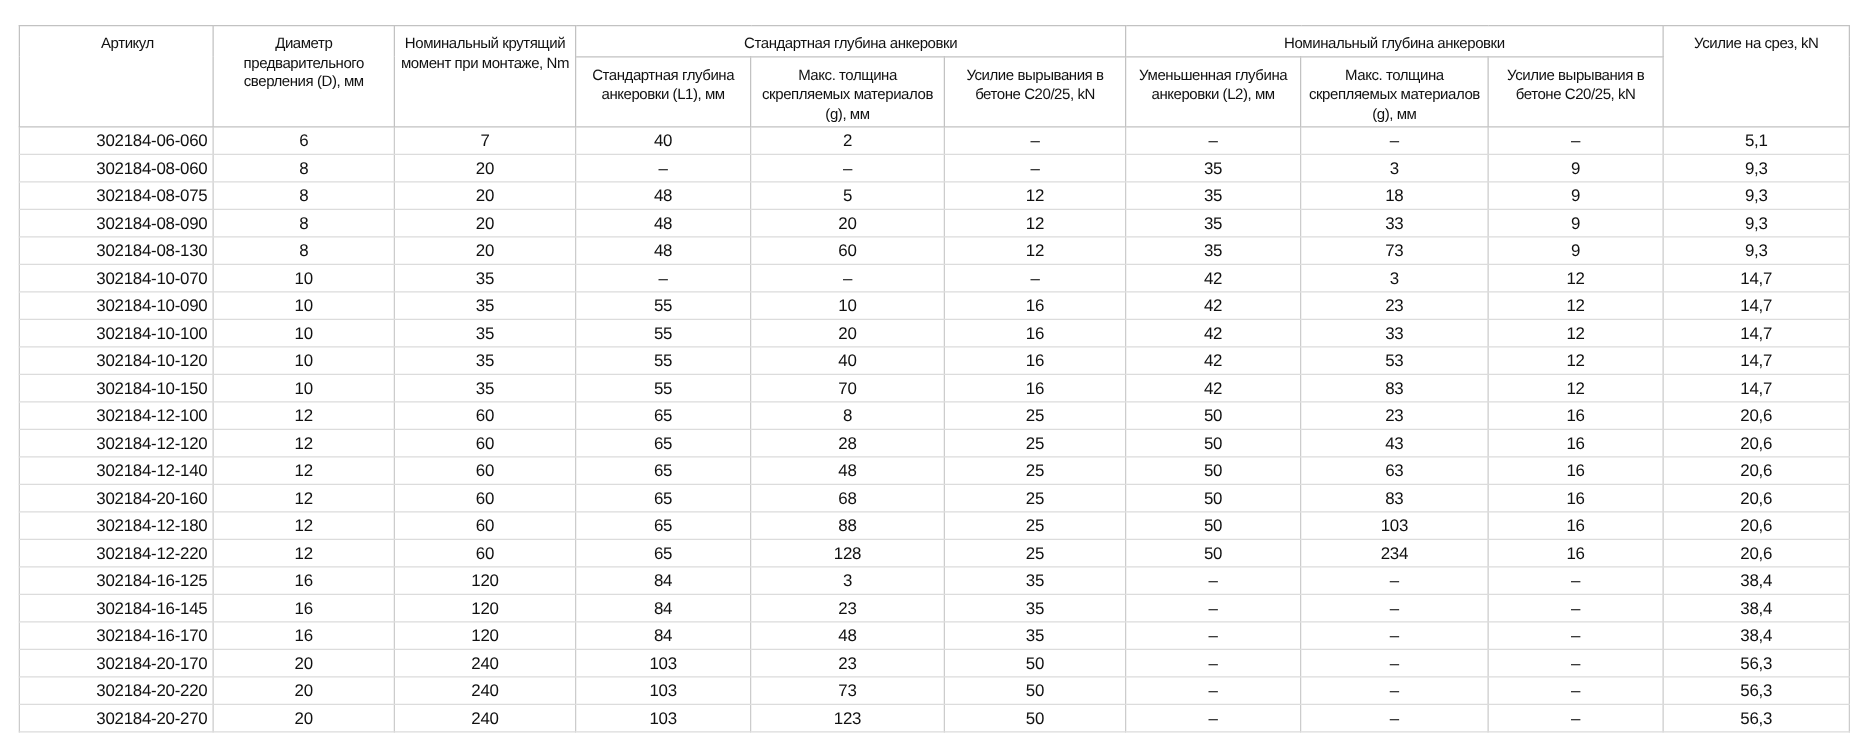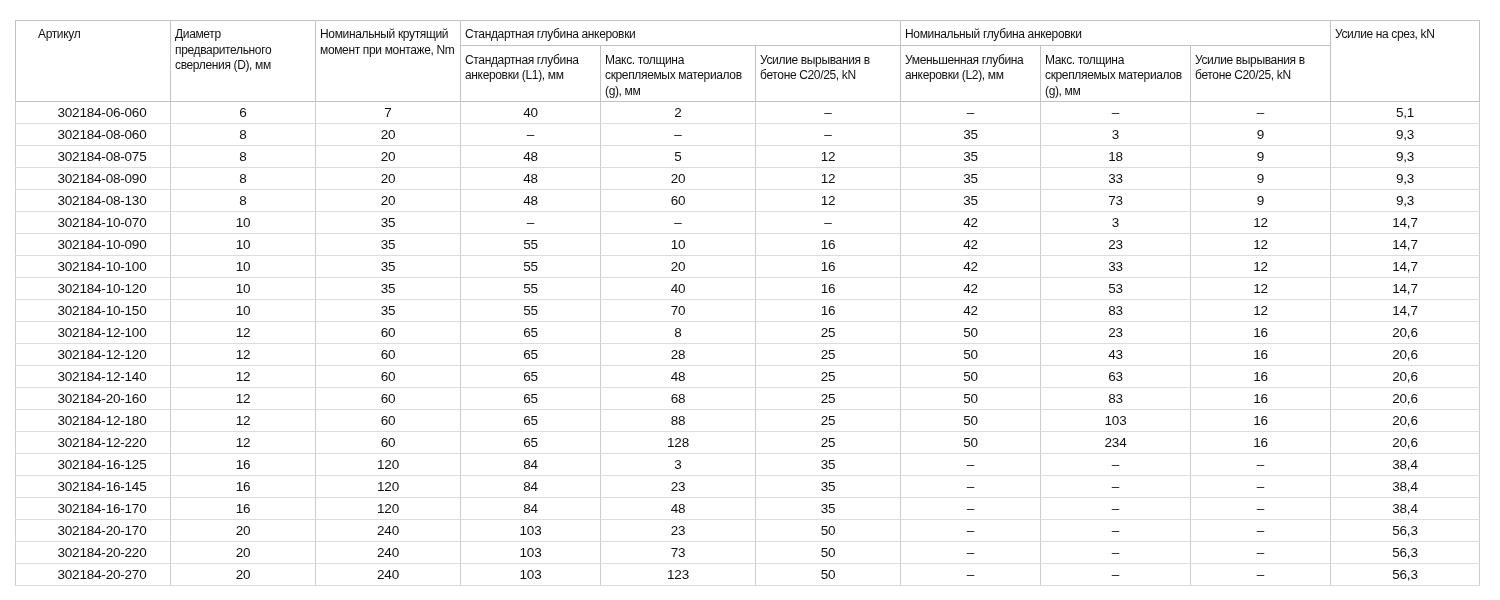--- a/index.html
+++ b/index.html
@@ -27,26 +27,26 @@
     table-layout: fixed;
     border: 1px solid #c2c2c2;
   }
   table.spec th {
     font-size: 12px;
     font-weight: normal;
     letter-spacing: -0.35px;
     line-height: 1.3;
     vertical-align: top;
     padding: 6px 4px 2px 4px;
-    text-align: left;
+    text-align: center;
     border: 1px solid #c2c2c2;
     color: #111111;
   }
   table.spec th.artikul-head {
-    text-align: left;
+    text-align: center;
     padding-left: 22px;
   }
   table.spec th.group-head {
     height: 14px;
     box-sizing: border-box;
   }
   table.spec thead tr.subhead th {
     height: 46px;
     box-sizing: border-box;
     padding-top: 7px;
@@ -61,21 +61,21 @@
     text-align: center;
     padding: 0 4px;
     border-left: 1px solid #cccccc;
     border-right: 1px solid #cccccc;
     border-top: 1px solid #dcdcdc;
     border-bottom: 1px solid #dcdcdc;
     white-space: nowrap;
     color: #111111;
   }
   table.spec td:first-child {
-    text-align: center;
+    text-align: right;
     padding-left: 22px;
   }
 </style>
 </head>
 <body>
 
 <div class="page">
   <table class="spec">
     <colgroup>
       <col style="width:155px">

